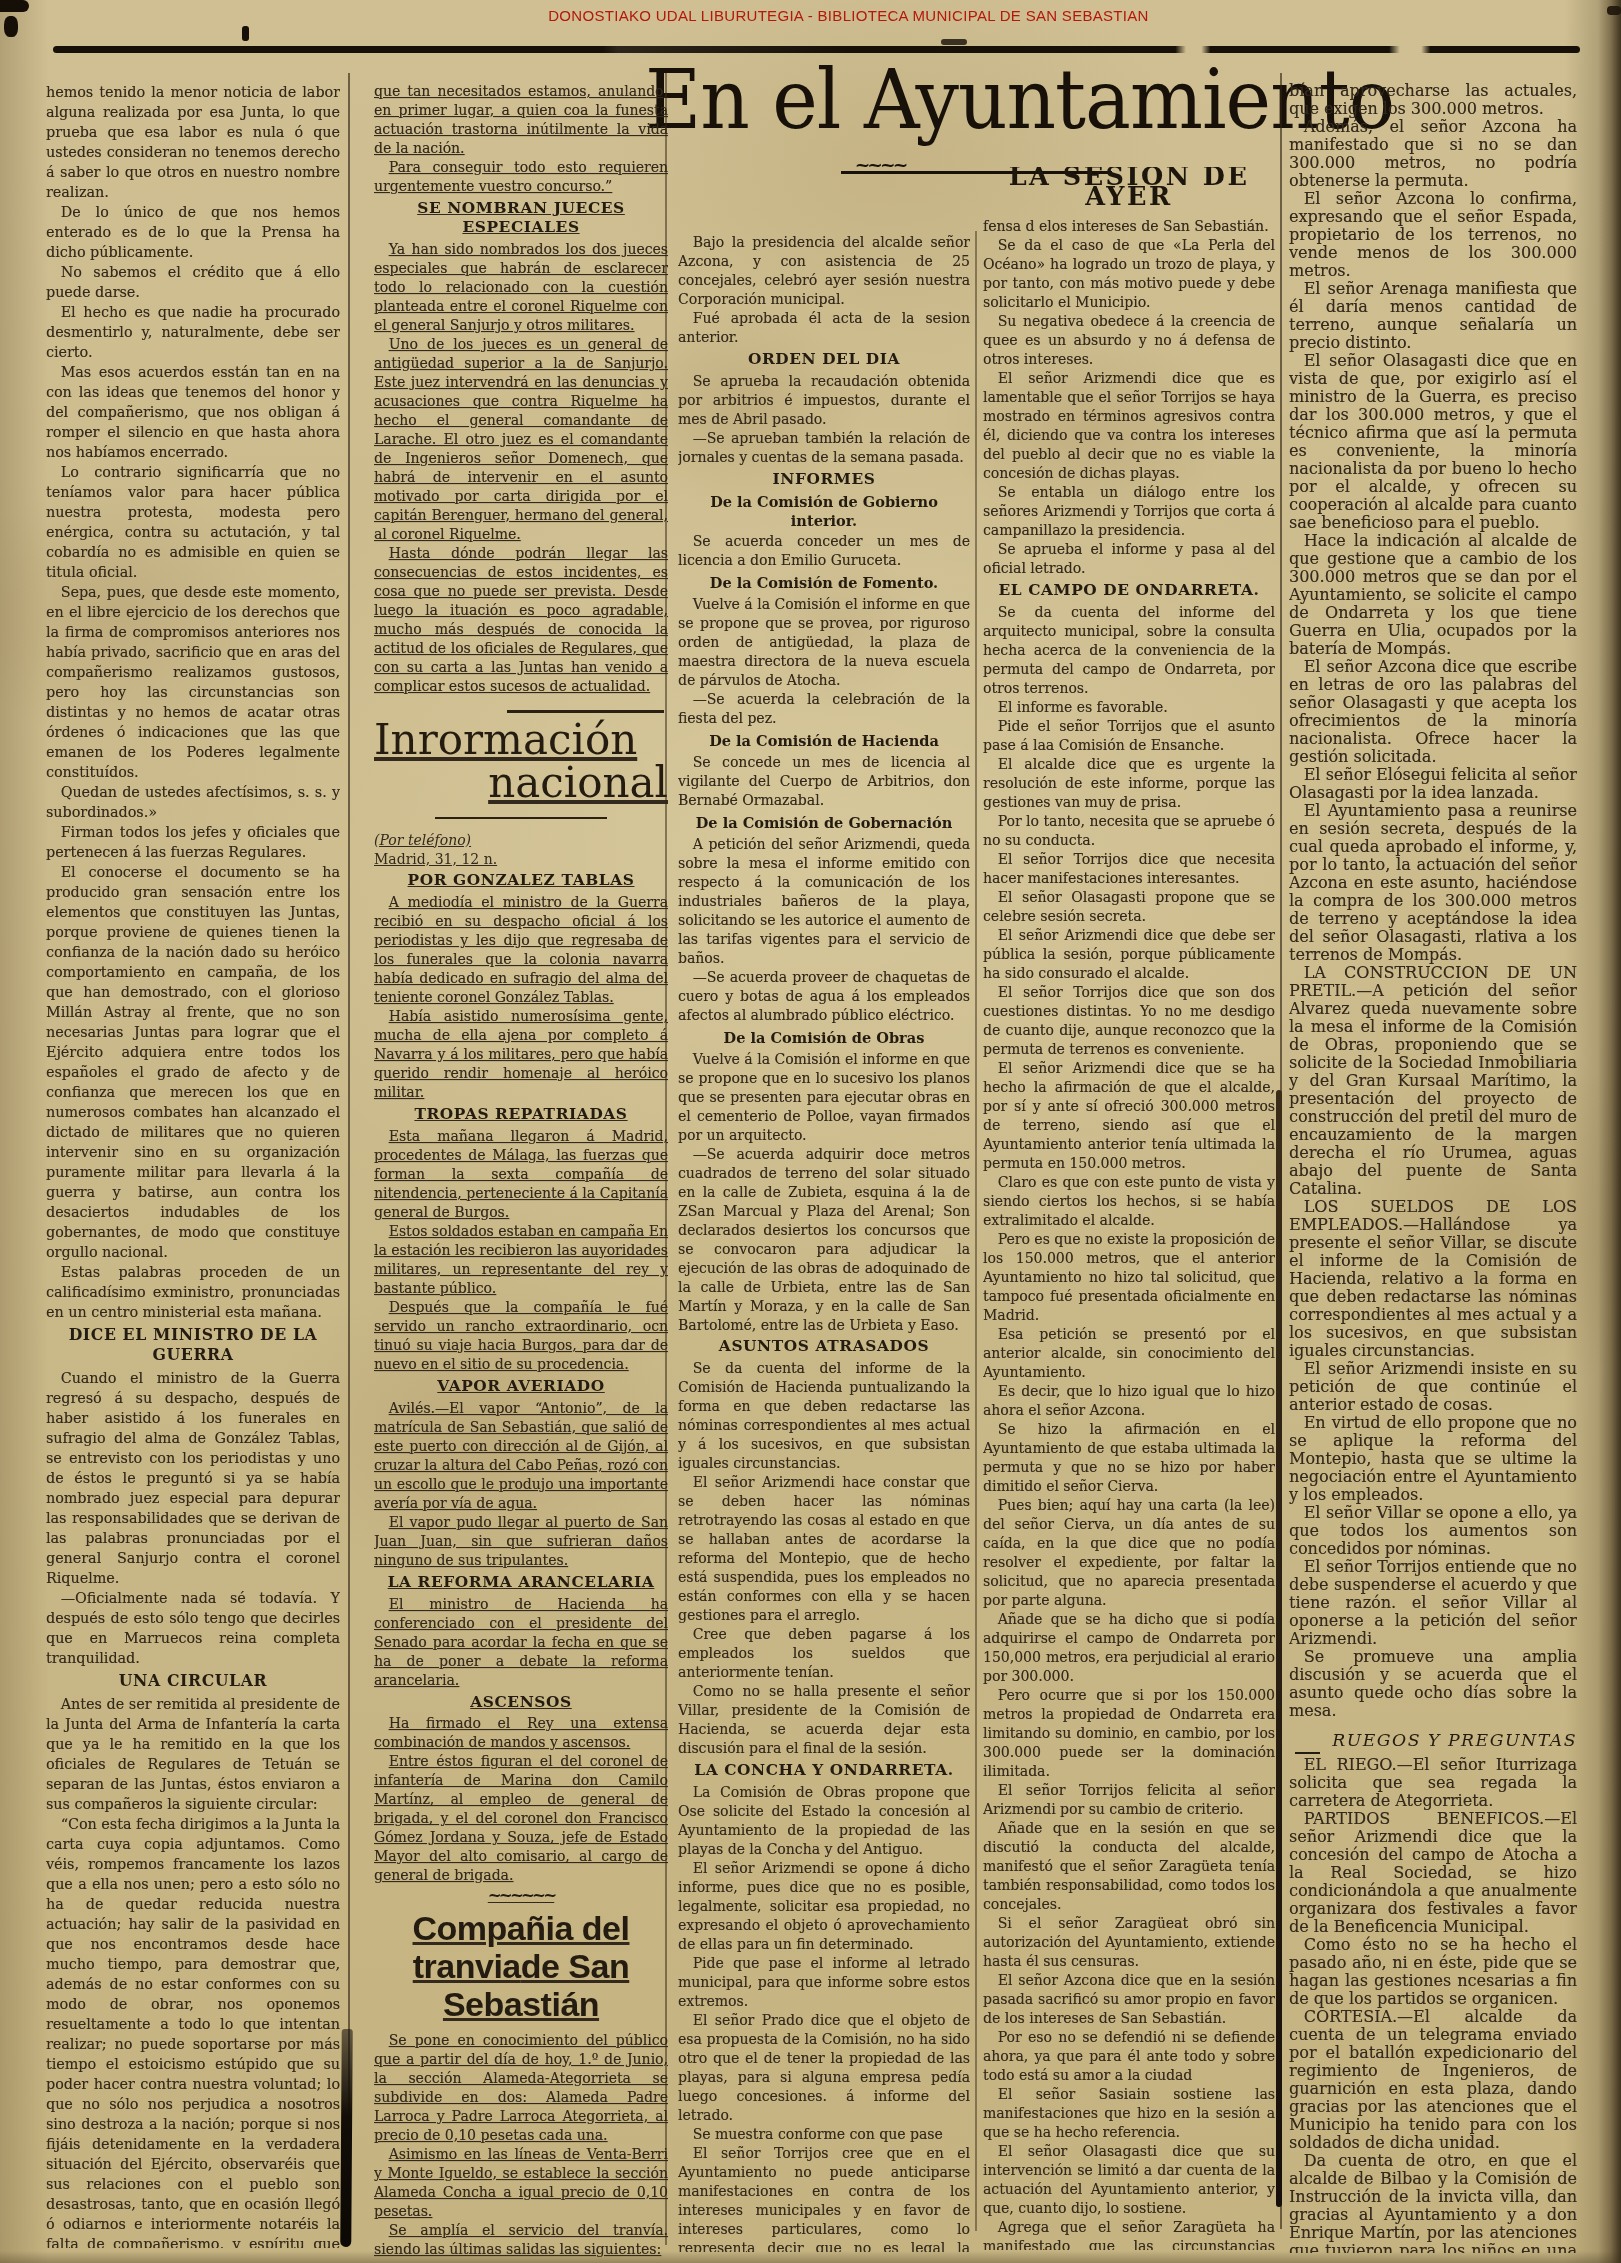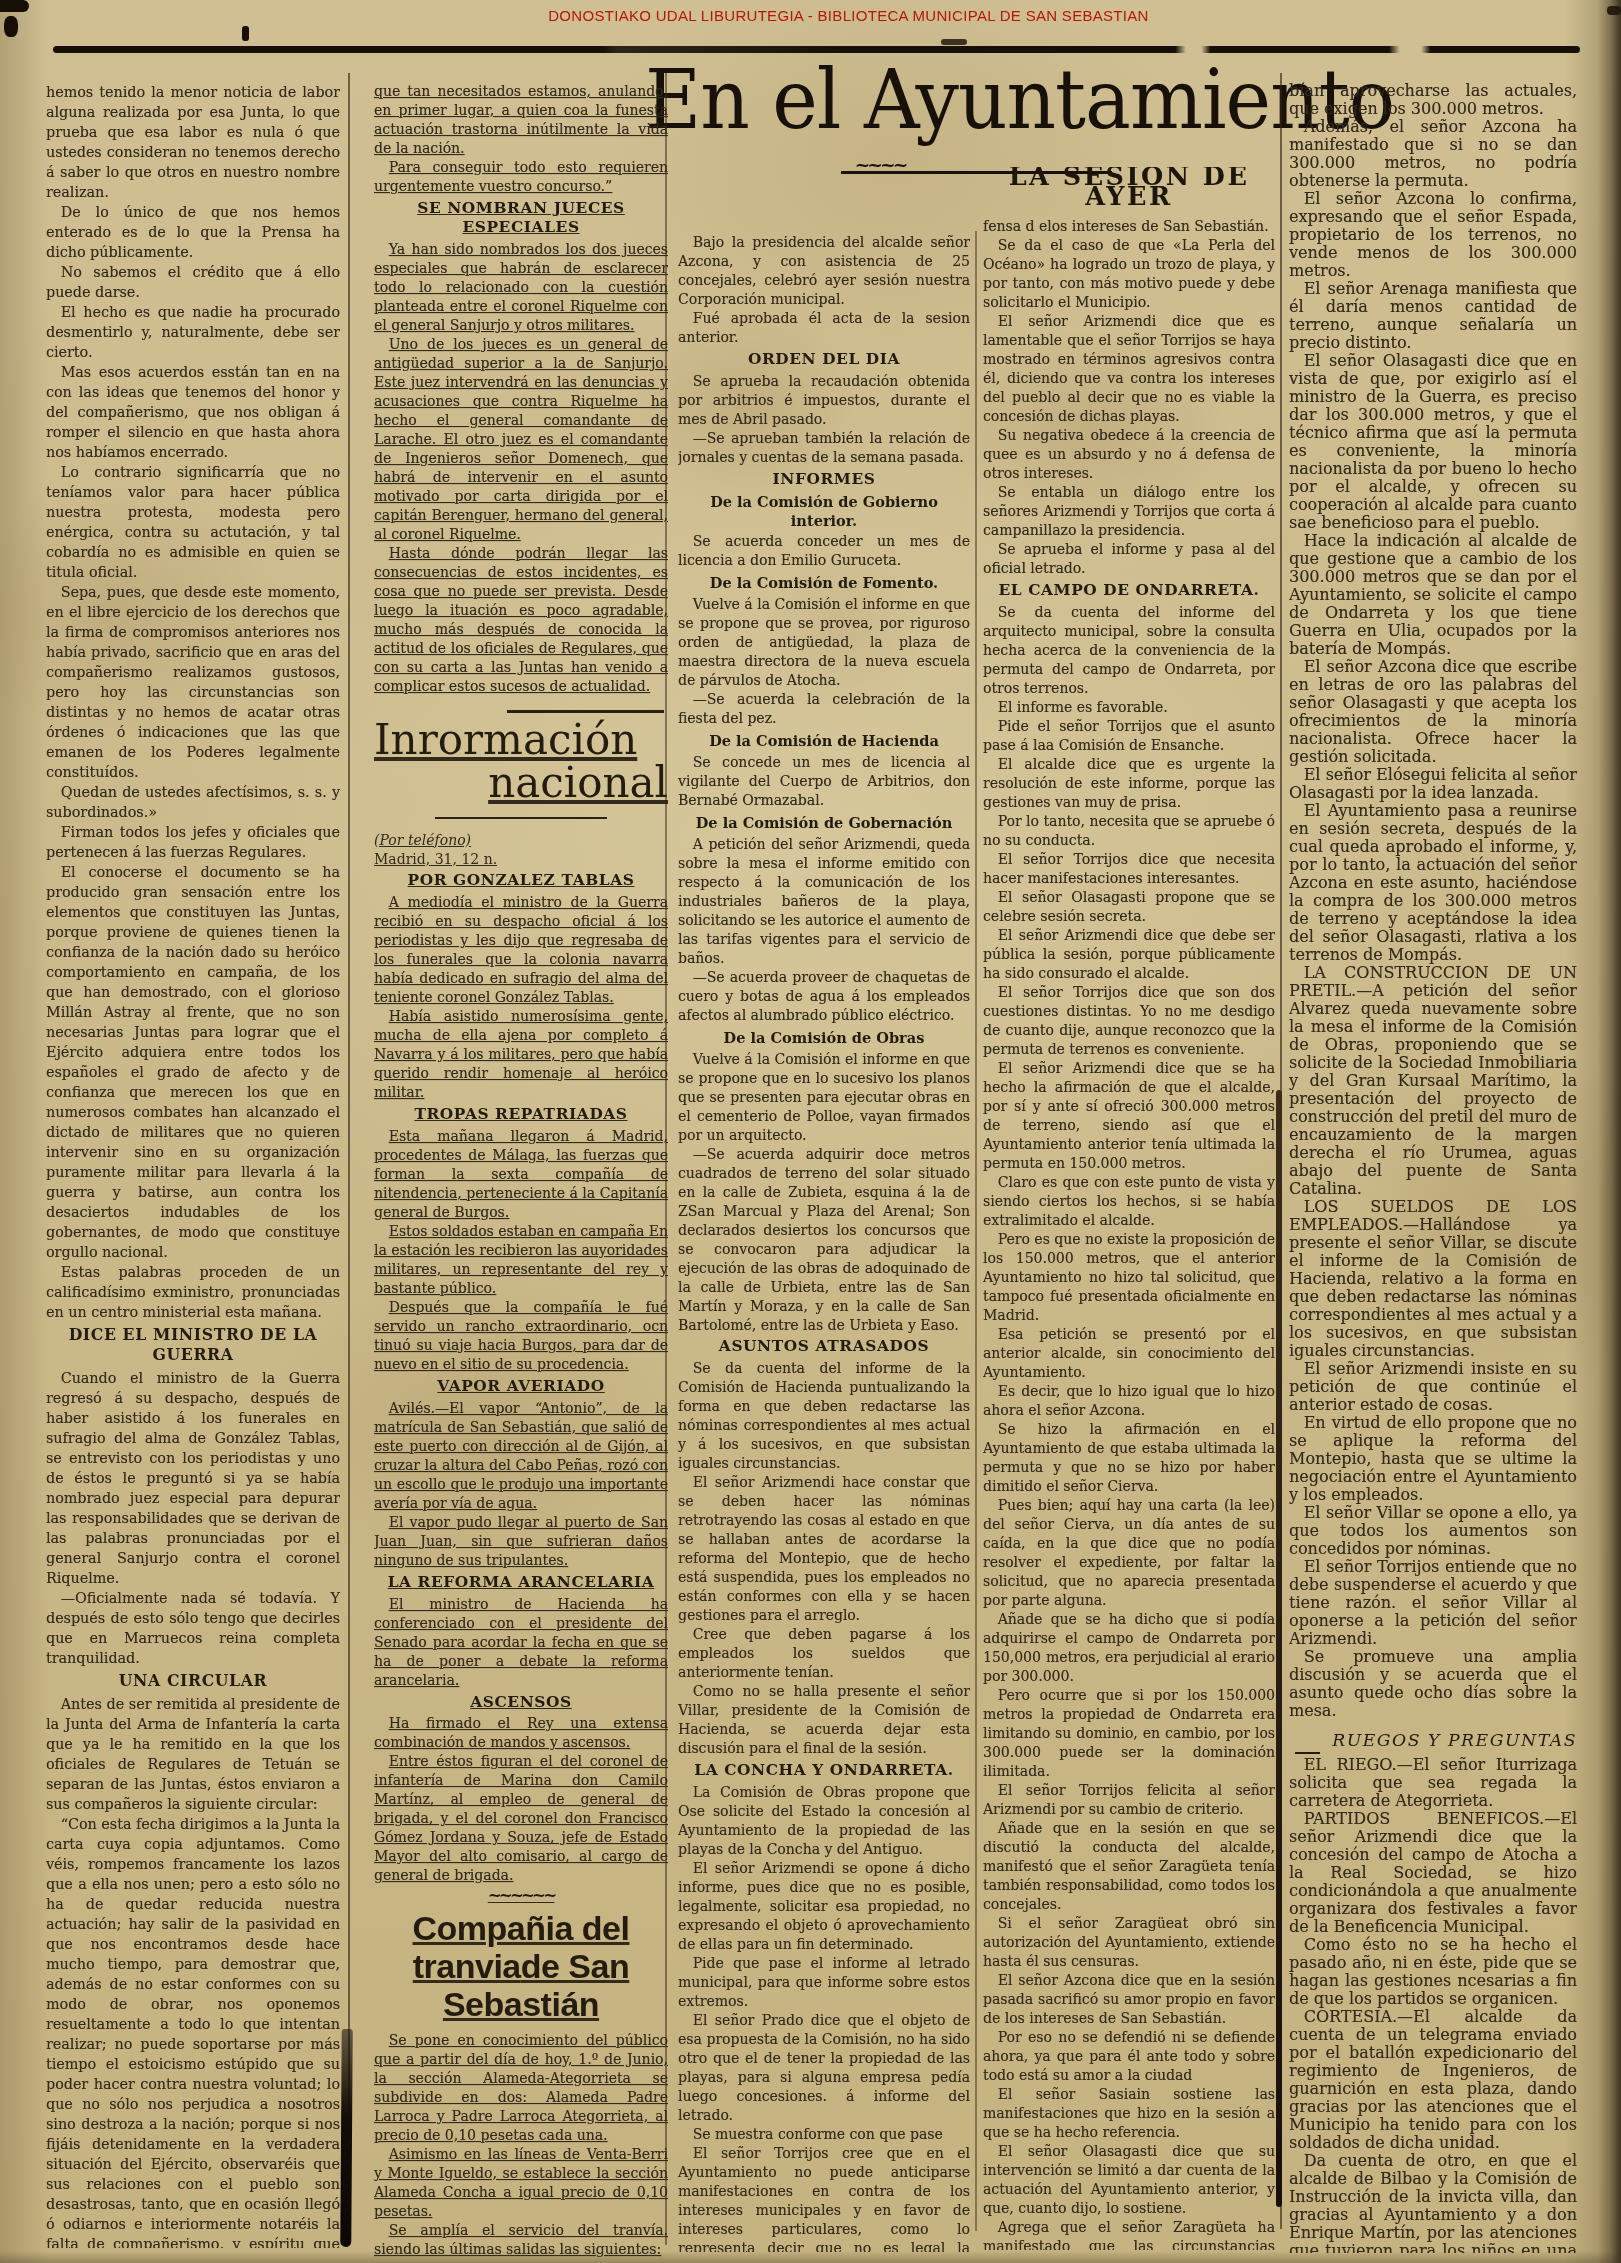--- a/index.html
+++ b/index.html
@@ -188,22 +188,22 @@
       <p class="p">El señor Arizmendi se opone á dicho informe, pues dice que no es posible, legalmente, solicitar esa propiedad, no expresando el objeto ó aprovechamiento de ellas para un fin determinado.</p>
       <p class="p">Pide que pase el informe al letrado municipal, para que informe sobre estos extremos.</p>
       <p class="p">El señor Prado dice que el objeto de esa propuesta de la Comisión, no ha sido otro que el de tener la propiedad de las playas, para si alguna empresa pedía luego concesiones. á informe del letrado.</p>
       <p class="p">Se muestra conforme con que pase</p>
       <p class="p">El señor Torrijos cree que en el Ayuntamiento no puede anticiparse manifestaciones en contra de los intereses municipales y en favor de intereses particulares, como lo representa decir que no es legal la cesión de esas playas, que se pide por de-</p>
     </div>
   <div id="col4" class="col">
       <h2 class="h-session">LA SESION DE AYER</h2>
       <p class="p noindent">fensa d elos intereses de San Sebastián.</p>
       <p class="p">Se da el caso de que «La Perla del Océano» ha logrado un trozo de playa, y por tanto, con más motivo puede y debe solicitarlo el Municipio.</p>
+      <p class="p">Su negativa obedece á la creencia de quee es un absurdo y no á defensa de otros intereses.</p>
       <p class="p">El señor Arizmendi dice que es lamentable que el señor Torrijos se haya mostrado en términos agresivos contra él, diciendo que va contra los intereses del pueblo al decir que no es viable la concesión de dichas playas.</p>
-      <p class="p">Su negativa obedece á la creencia de quee es un absurdo y no á defensa de otros intereses.</p>
       <p class="p">Se entabla un diálogo entre los señores Arizmendi y Torrijos que corta á campanillazo la presidencia.</p>
       <p class="p">Se aprueba el informe y pasa al del oficial letrado.</p>
       <h3 class="h-caps">EL CAMPO DE ONDARRETA.</h3>
       <p class="p">Se da cuenta del informe del arquitecto municipal, sobre la consulta hecha acerca de la conveniencia de la permuta del campo de Ondarreta, por otros terrenos.</p>
       <p class="p">El informe es favorable.</p>
       <p class="p">Pide el señor Torrijos que el asunto pase á laa Comisión de Ensanche.</p>
       <p class="p">El alcalde dice que es urgente la resolución de este informe, porque las gestiones van muy de prisa.</p>
       <p class="p">Por lo tanto, necesita que se apruebe ó no su conducta.</p>
       <p class="p">El señor Torrijos dice que necesita hacer manifestaciones interesantes.</p>
       <p class="p">El señor Olasagasti propone que se celebre sesión secreta.</p>

